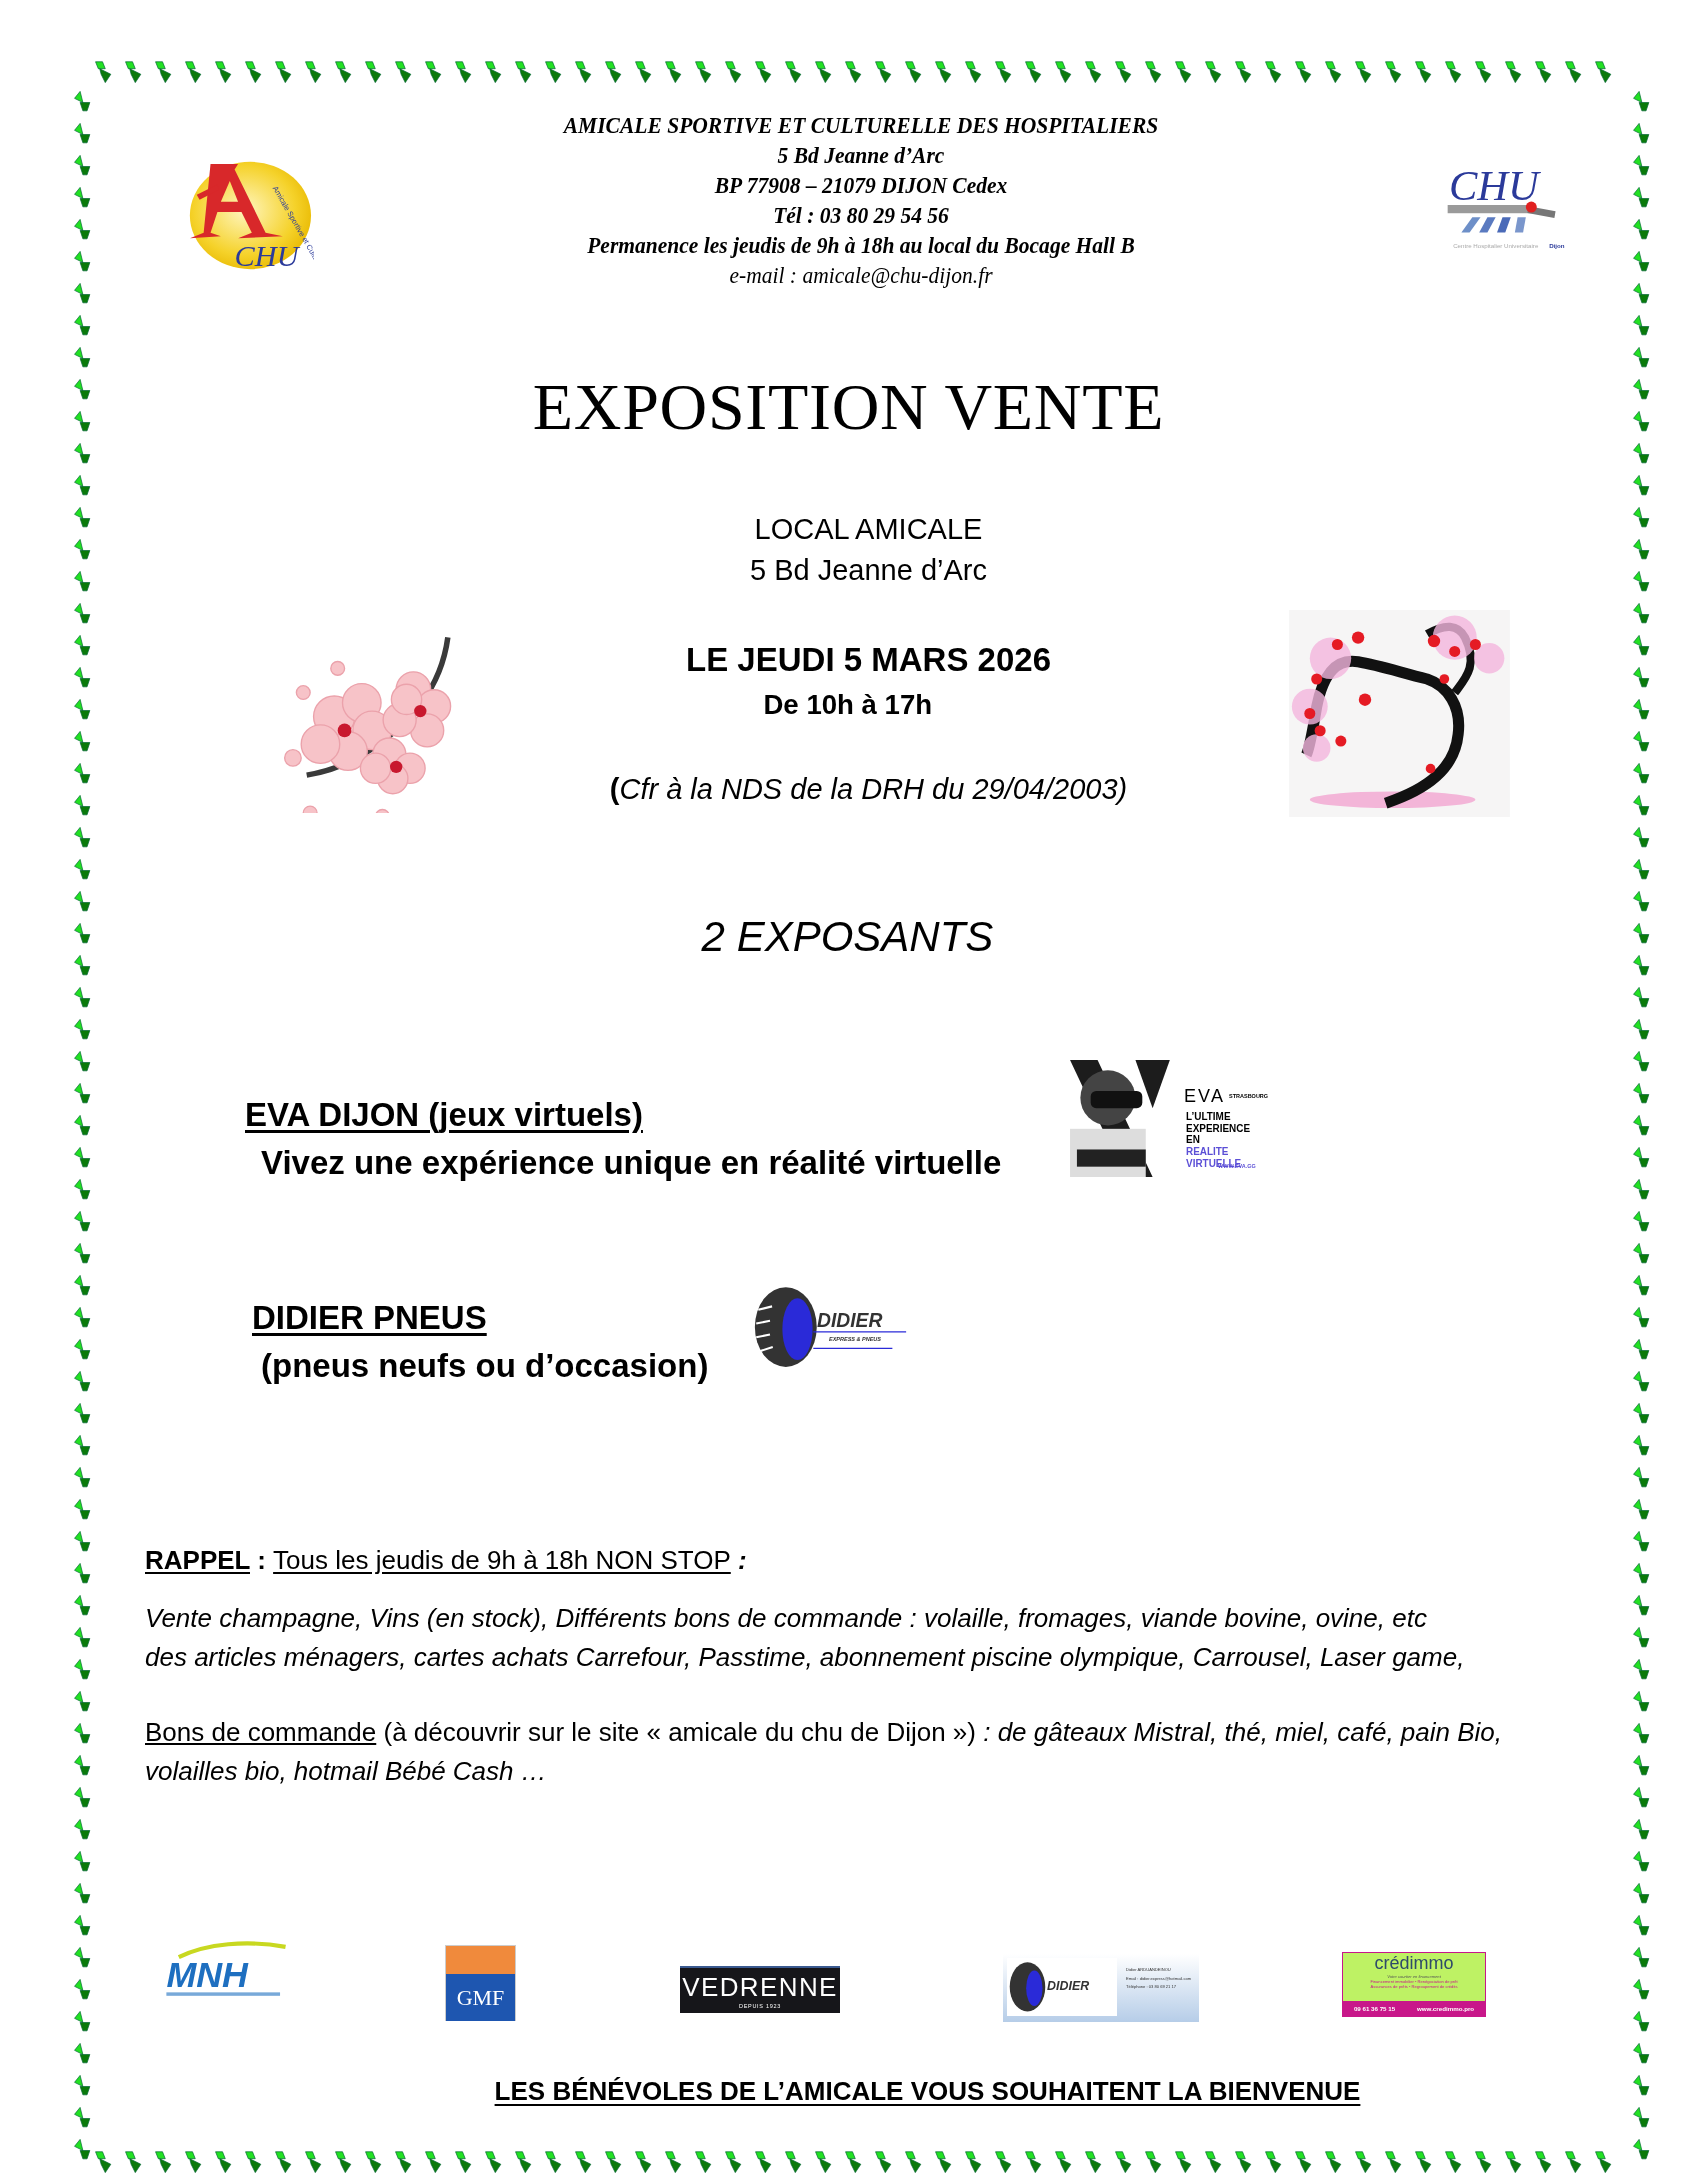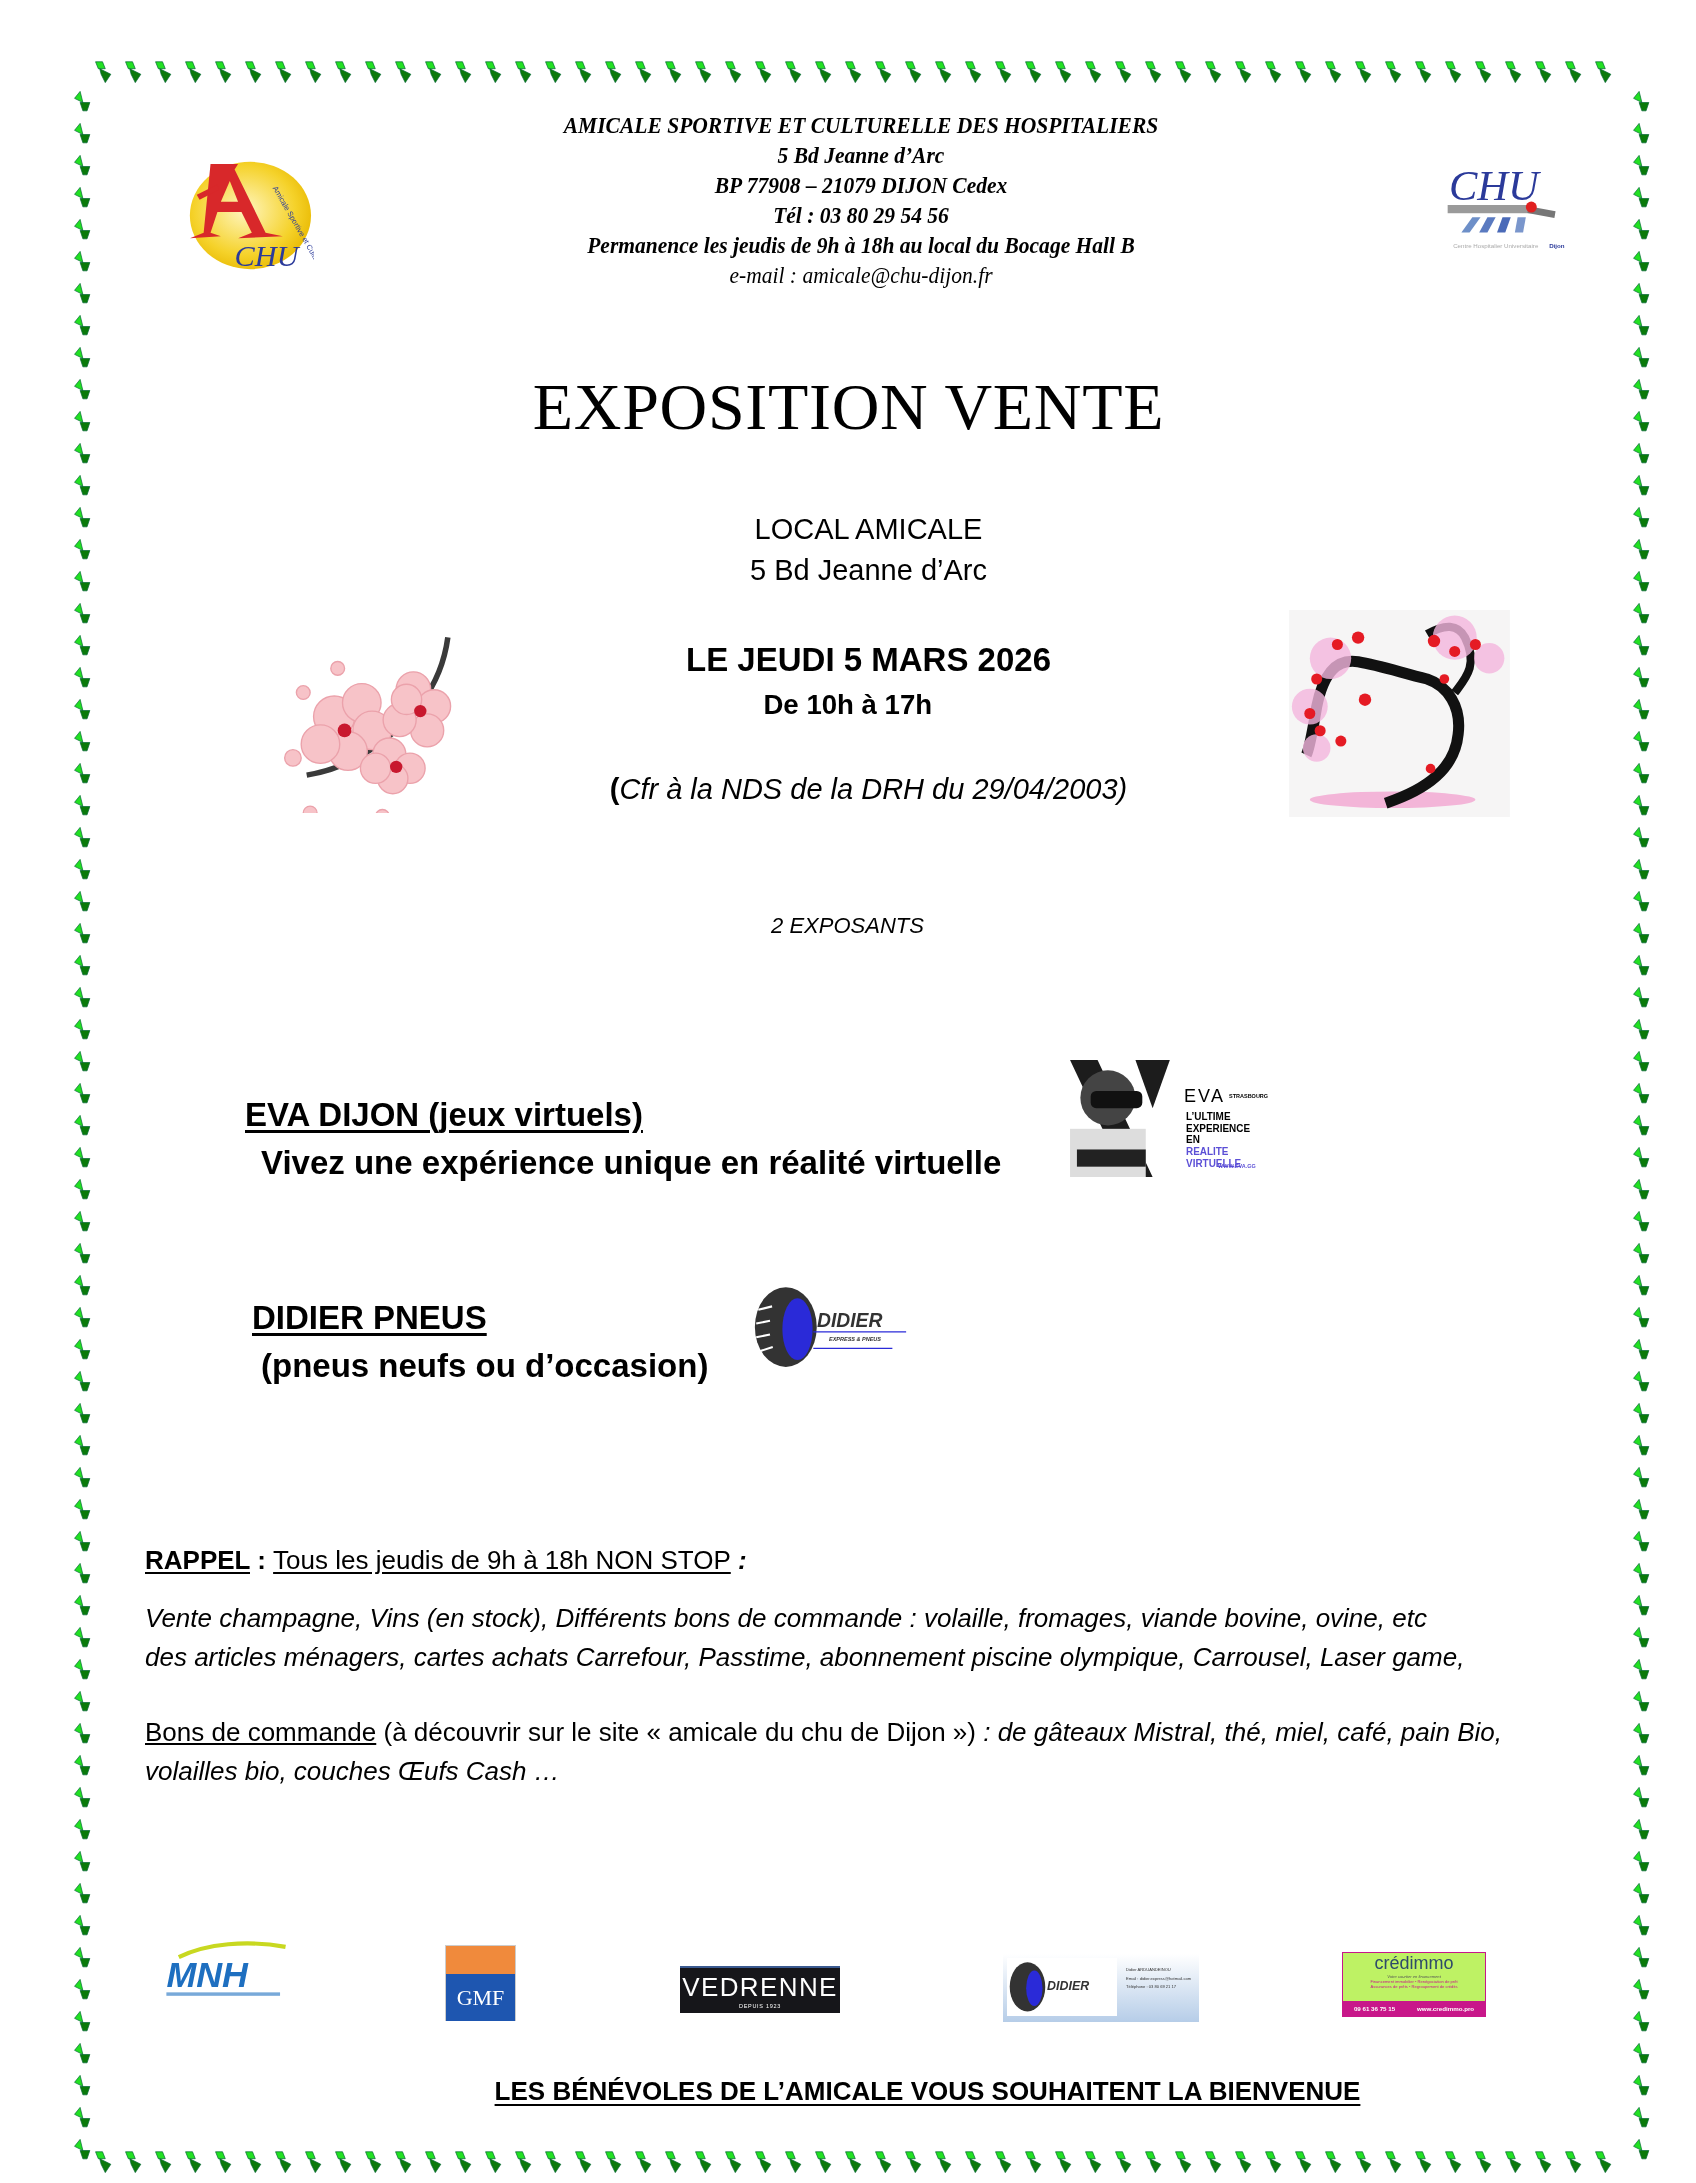--- a/index.html
+++ b/index.html
@@ -11,21 +11,21 @@
   .border-col{position:absolute;display:flex;flex-direction:column;}
   .hdr{position:absolute;left:482px;top:110px;width:758px;text-align:center;font-family:"Liberation Serif",serif;font-style:italic;font-weight:bold;font-size:23.4px;line-height:30px;transform:scaleX(0.92);}
   .hdr .email{font-weight:normal;}
   .title{position:absolute;left:0;width:1697px;top:369px;text-align:center;font-family:"Liberation Serif",serif;font-size:66px;letter-spacing:0.7px;}
   .center{position:absolute;text-align:center;}
   .local{left:0;width:1737px;top:509px;font-size:29px;line-height:41px;}
   .date{left:0;width:1737px;top:641px;font-size:33px;font-weight:bold;}
   .hours{left:0;width:1737px;top:689px;font-size:27.6px;font-weight:bold;transform:translateX(-20.7px);}
   .cfr{left:0;width:1737px;top:773px;font-size:29px;font-style:italic;}
   .cfr b{font-style:normal;}
-  .expo{left:0;width:1695px;top:913px;font-size:22px;font-style:italic;}
+  .expo{left:0;width:1695px;top:913px;font-size:42px;font-style:italic;}
   .ex-name{position:absolute;font-size:33px;font-weight:bold;text-decoration:underline;text-decoration-thickness:2.8px;text-underline-offset:4.1px;}
   .ex-desc{position:absolute;font-size:33px;font-weight:bold;}
   .rappel{position:absolute;left:145px;top:1545px;font-size:26px;}
   .rappel u{text-underline-offset:3.4px;}
   .para{position:absolute;left:145px;width:1516px;font-size:26px;line-height:39px;}
   .italic{font-style:italic;}
   .footer{position:absolute;left:0;width:1855px;top:2076px;text-align:center;font-size:26px;font-weight:bold;text-decoration:underline;text-underline-offset:4.1px;}
   .logo{position:absolute;}
 </style>
 </head>
@@ -1128,21 +1128,21 @@
 
 <div class="rappel"><u><b>RAPPEL</b></u><b> : </b><u>Tous les jeudis de 9h à 18h NON STOP</u><b class="italic"> :</b></div>
 
 <div class="para italic" style="top:1599px;">
   <div> Vente champagne, Vins (en stock), Différents bons de commande : volaille, fromages, viande bovine, ovine, etc</div>
   <div>des articles ménagers, cartes achats Carrefour, Passtime, abonnement piscine olympique, Carrousel, Laser game,</div>
 </div>
 
 <div class="para" style="top:1713px;">
   <div><u>Bons de commande</u><span> (à découvrir sur le site « amicale du chu de Dijon ») </span><span class="italic">: de gâteaux Mistral, thé, miel, café, pain Bio,</span></div>
-  <div class="italic">volailles  bio, couches Œufs Cash …</div>
+  <div class="italic">volailles  bio, hotmail Bébé Cash …</div>
 </div>
 
 <div class="logo" style="left:165px;top:1940px;width:124px;height:62px;">
   <svg width="124" height="62" viewBox="0 0 180 90">
     <path d="M20 25 C60 5 120 0 175 10" stroke="#c8d820" stroke-width="6" fill="none"></path>
     <text x="2" y="68" font-family="Liberation Sans, sans-serif" font-weight="bold" font-style="italic" font-size="52" fill="#1e6fc0" aria-label="MNH">MNH</text>
     <rect x="2" y="76" width="165" height="5" fill="#1e6fc0" opacity="0.6"></rect>
   </svg>
 </div>
 <div class="logo" style="left:445px;top:1945px;width:69px;height:74px;border:0.7px solid #ccc;">

